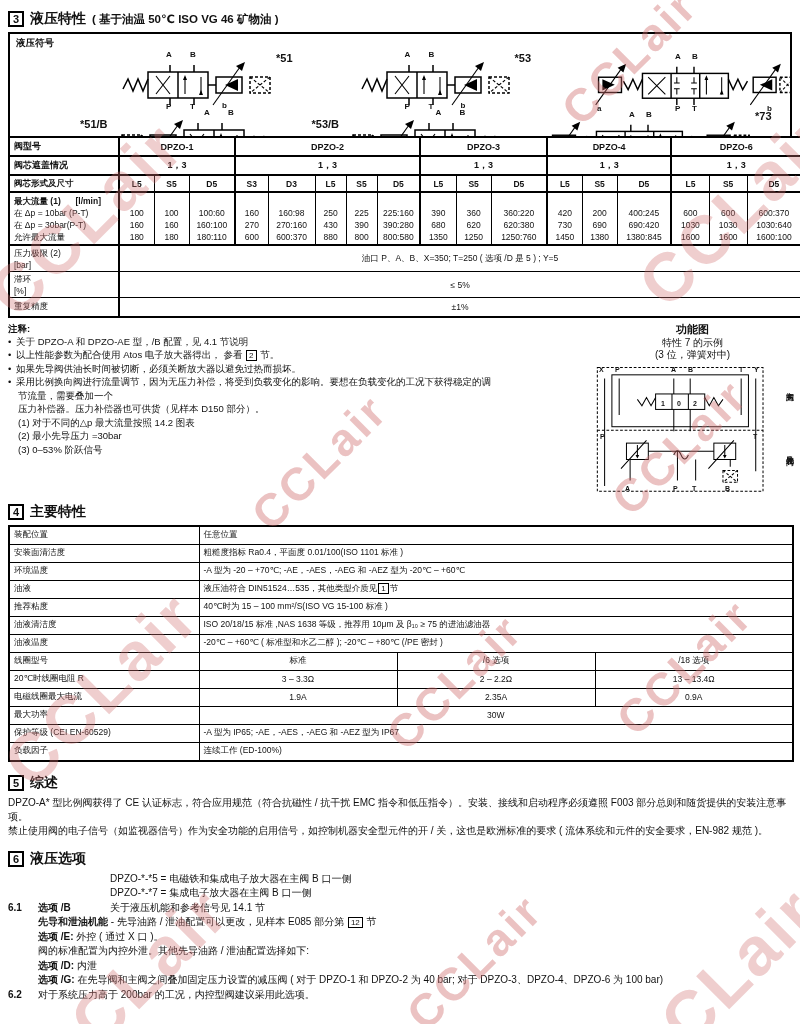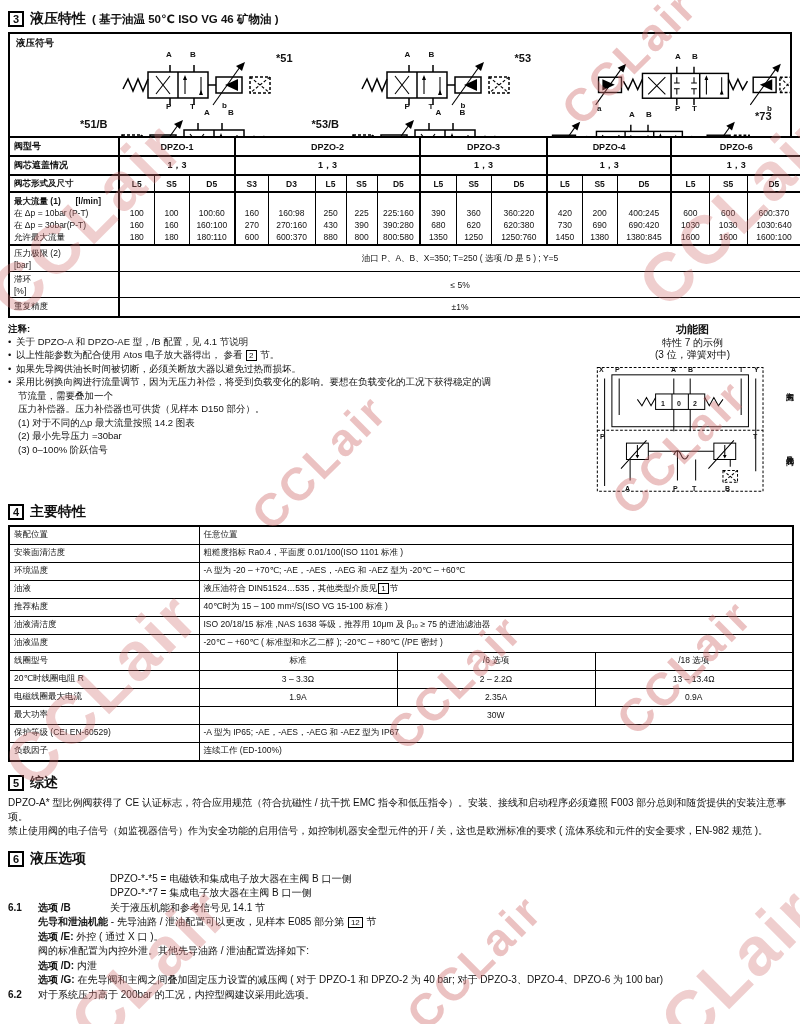--- a/index.html
+++ b/index.html
@@ -449,21 +449,21 @@
           <span>如果先导阀供油长时间被切断，必须关断放大器以避免过热而损坏。</span>
         </div>
       <div class="note">
           <span class="blt">•</span>
           <span>采用比例换向阀进行流量调节，因为无压力补偿，将受到负载变化的影响。要想在负载变化的工况下获得稳定的调</span>
         </div>
       <div class="ind">节流量，需要叠加一个</div>
       <div class="ind">压力补偿器。压力补偿器也可供货（见样本 D150 部分）。</div>
       <div class="ind">(1) 对于不同的△p 最大流量按照 14.2 图表</div>
       <div class="ind">(2) 最小先导压力 =30bar</div>
-      <div class="ind">(3) 0–100% 阶跃信号</div>
+      <div class="ind">(3) 0–53% 阶跃信号</div>
     </div>
 
     <div class="fd">
       <div class="fd-title">功能图</div>
       <div class="fd-sub">特性 7 的示例</div>
       <div class="fd-sub">(3 位，弹簧对中)</div>
       <div class="fd-diagram">
         <svg width="188" height="132" viewBox="0 0 205 145">
           <rect class="stt da" x="4" y="5" width="182" height="136"></rect>
           <rect class="stt" x="20" y="13" width="150" height="57"></rect>

